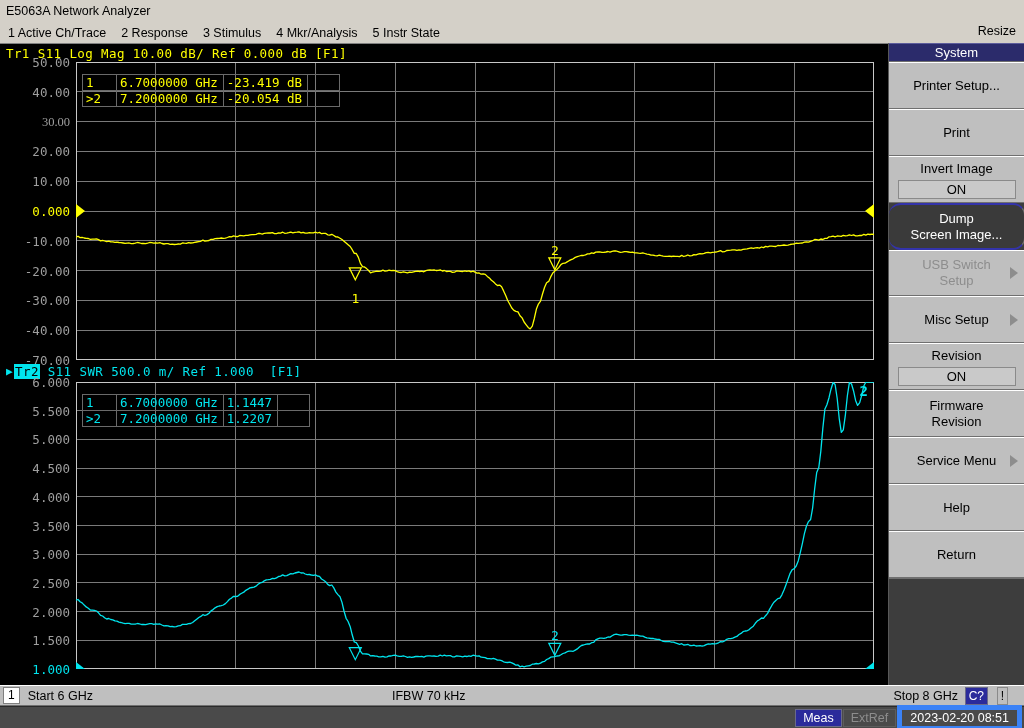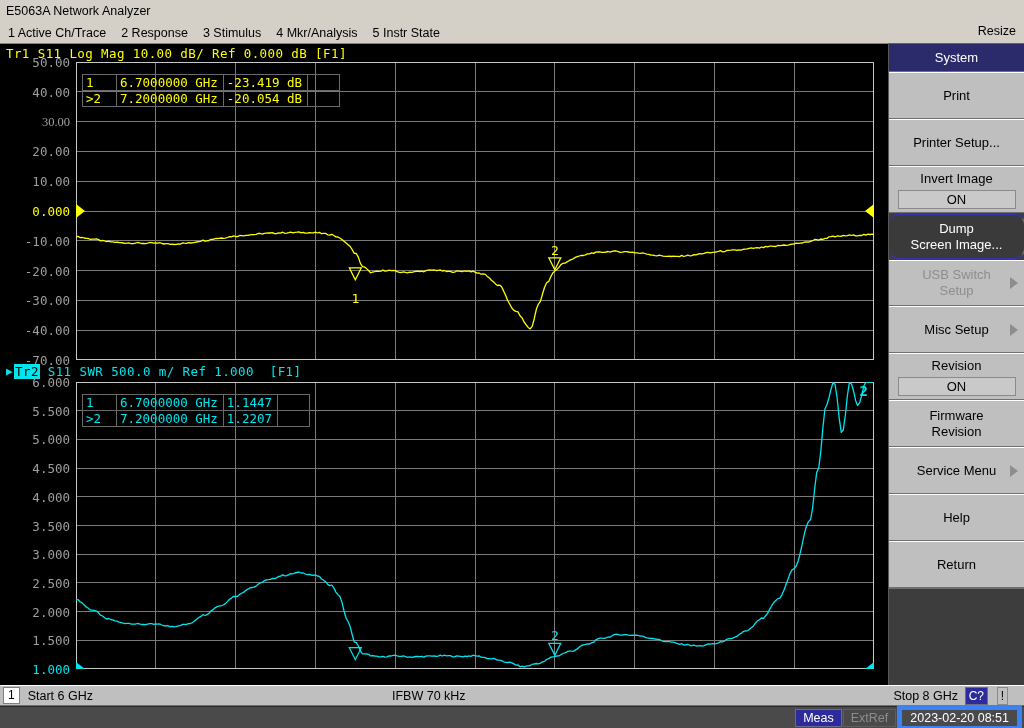--- a/index.html
+++ b/index.html
@@ -144,21 +144,21 @@
     display: flex; flex-direction: column;
     align-items: center; justify-content: center;
     text-align: center;
     cursor: default;
     line-height: 16px;
     padding: 0 4px;
   }
   .sk.title {
     background: #2b2b6b;
     color: #fff;
-    height: 29px;
+    height: 19px;
     border-top: 1px solid #5c5c9c;
     font-size: 13px;
   }
   .sk.selected {
     background: #3a3a3a;
     color: #ffffff;
     border-top: 2px solid #3333aa;
     border-bottom: 2px solid #3333aa;
     border-radius: 12px;
   }
@@ -407,24 +407,24 @@
         <td>1.2207</td>
         <td>   </td>
       </tr>
     </tbody></table>
 
   </div>
 
   <div class="sidebar" id="sidebar">
       <div class="sk title">System</div>
       <div class="sk" style="height: 47px;">
+        <span>Printer Setup...</span>
+      </div>
+      <div class="sk" style="height: 47px;">
         <span>Print</span>
-      </div>
-      <div class="sk" style="height: 47px;">
-        <span>Printer Setup...</span>
       </div>
       <div class="sk" style="height: 47px;">
         <span>Invert Image</span>
         <span class="sk-sub">ON</span>
       </div>
       <div class="sk selected" style="height: 47px;">
         <span>Dump</span>
         <span>Screen Image...</span>
       </div>
       <div class="sk disabled" style="height: 46px;">

